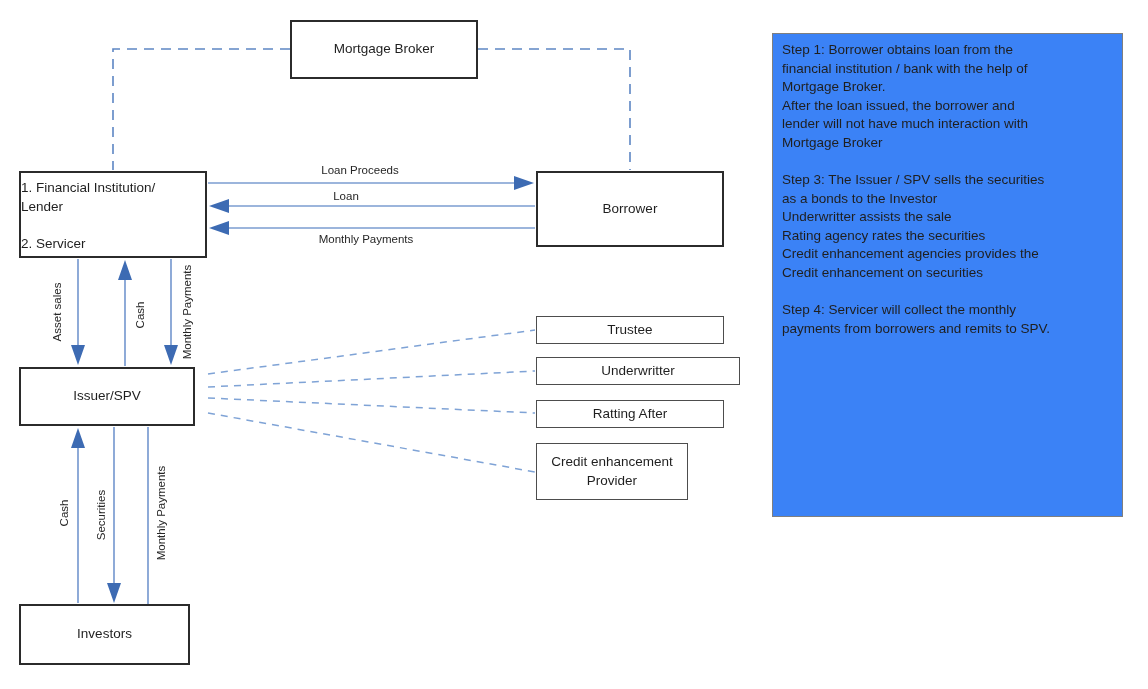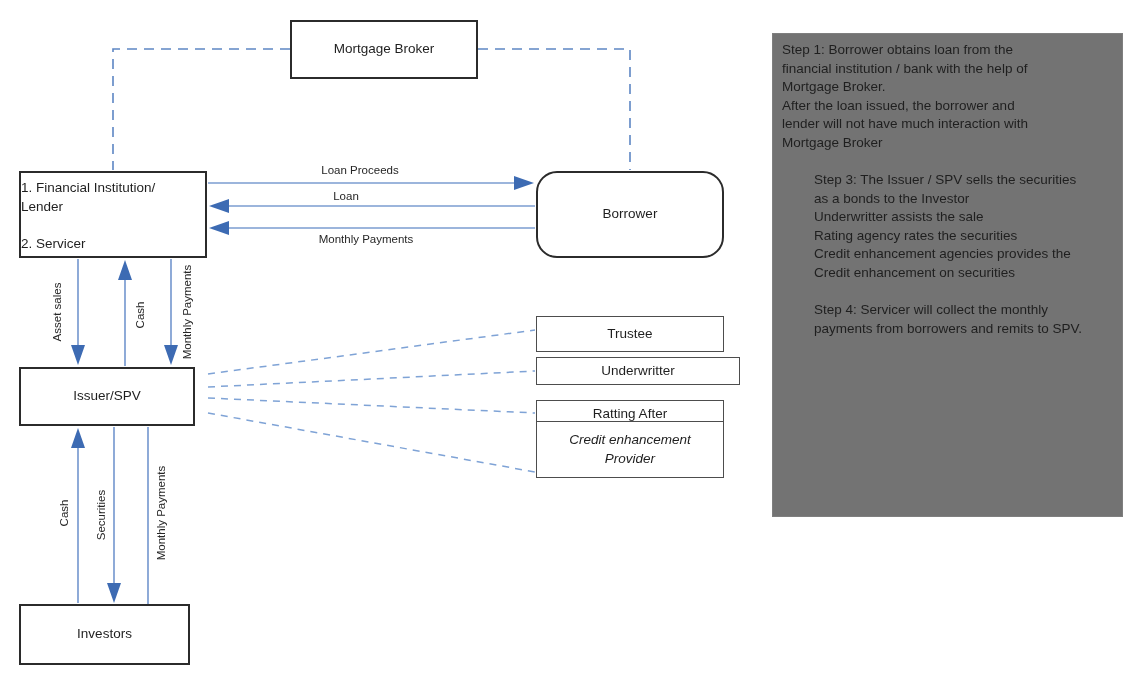--- a/index.html
+++ b/index.html
@@ -34,28 +34,28 @@
   }
   .box.thin { border-width: 1.6px; border-color: #4d4d4d; }
   .box.multiline { white-space: pre-line; }
 
   .panel {
     position: absolute;
     left: 772px; top: 33px;
     width: 351px; height: 484px;
     border: 1.6px solid #7f7f7f;
     box-sizing: border-box;
-    background: #737373;
+    background: #3b82f6;
     padding: 7px 8px 8px 9px;
     font-size: 13.5px;
     line-height: 18.5px;
   }
   .panel p { margin: 0; white-space: pre-line; }
   .panel p.gap-lg { margin-top: 56px; }
-  .panel p.gap-sm { margin-top: 19px; margin-left: 32px; }
+  .panel p.gap-sm { margin-top: 19px; }
 
   .elabel {
     position: absolute;
     font-size: 11.5px;
     white-space: nowrap;
     transform: translateX(-50%);
     color: #262626;
   }
   .vlabel {
     position: absolute;
@@ -98,33 +98,33 @@
     <path d="M208,413 L535,472" fill="none" stroke="#7fa3d6" stroke-width="1.5" stroke-dasharray="7 6"></path>
   </svg>
 
   <div class="box center" style="left:290px; top:20px; width:188px; height:59px;">Mortgage Broker</div>
 
   <div class="box leftText" style="left:19px; top:171px; width:188px; height:87px;">1. Financial Institution/
 Lender
 
 2. Servicer</div>
 
-  <div class="box center" style="left:536px; top:171px; width:188px; height:87px;border-radius:21px;">Borrower</div>
+  <div class="box center" style="left:536px; top:171px; width:188px; height:76px;">Borrower</div>
 
   <div class="box center" style="left:19px; top:367px; width:176px; height:59px;">Issuer/SPV</div>
 
   <div class="box center" style="left:19px; top:604px; width:171px; height:61px;">Investors</div>
 
-  <div class="box center thin" style="left:536px; top:316px; width:188px; height:36px;">Trustee</div>
+  <div class="box center thin" style="left:536px; top:316px; width:188px; height:28px;">Trustee</div>
 
   <div class="box center thin" style="left:536px; top:357px; width:204px; height:28px;">Underwritter</div>
 
   <div class="box center thin" style="left:536px; top:400px; width:188px; height:28px;">Ratting After</div>
 
-  <div class="box center thin multiline" style="left:536px; top:421px; width:188px; height:57px;font-style:italic;">Credit enhancement
+  <div class="box center thin multiline" style="left:536px; top:443px; width:152px; height:57px;">Credit enhancement
 Provider</div>
 
   <div class="elabel" style="left:360px; top:164px;">Loan Proceeds</div>
   <div class="elabel" style="left:346px; top:190px;">Loan</div>
   <div class="elabel" style="left:366px; top:233px;">Monthly Payments</div>
 
   <div class="vlabel" style="left:57px; top:312px;">Asset sales</div>
   <div class="vlabel" style="left:140px; top:315px;">Cash</div>
   <div class="vlabel" style="left:187px; top:312px;">Monthly Payments</div>
   <div class="vlabel" style="left:64px; top:513px;">Cash</div>

